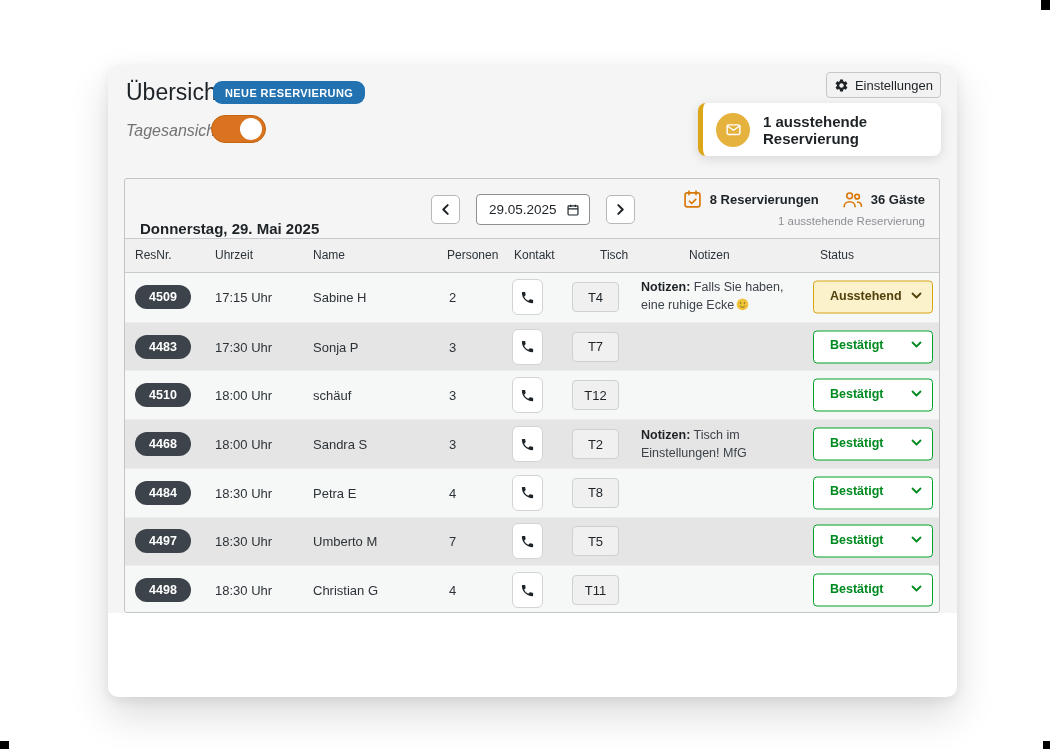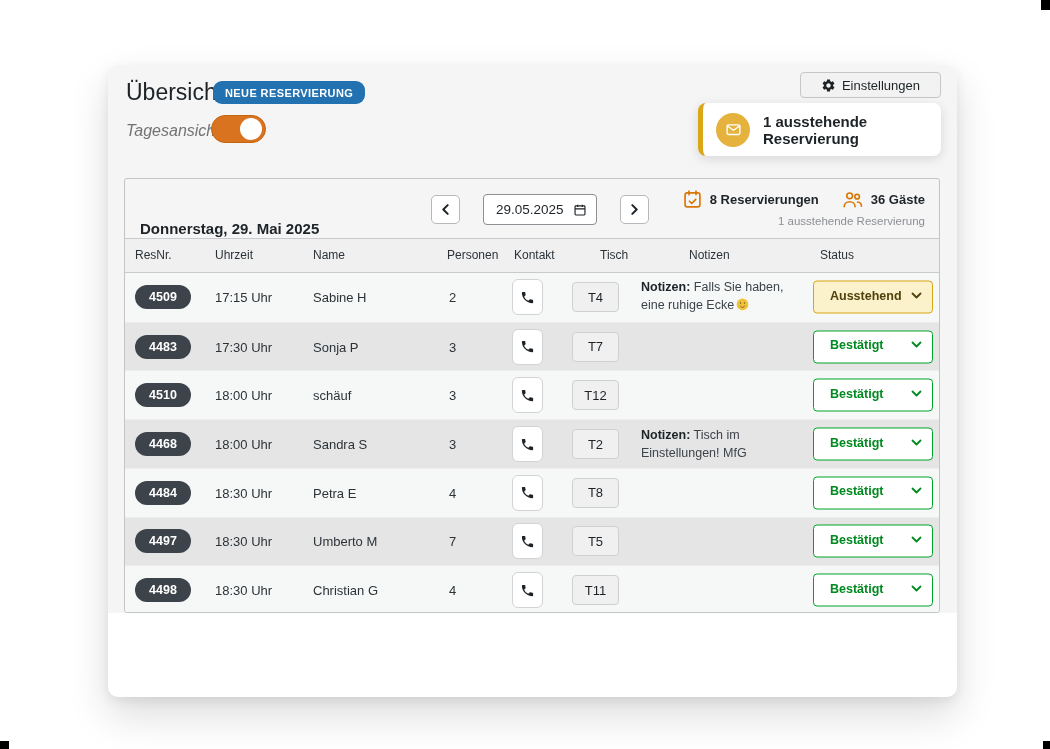--- a/index.html
+++ b/index.html
@@ -13,31 +13,31 @@
   .card { position:absolute; left:108px; top:65px; width:849px; height:632px; background:#ffffff; border-radius:10px; box-shadow:0 18px 40px rgba(0,0,0,.14), 0 4px 12px rgba(0,0,0,.07); }
   .card-gray { position:absolute; left:0; top:0; right:0; height:548px; background:#f5f5f6; border-radius:10px 10px 0 0; }
 
   
   .hdr { position:absolute; left:0; top:0; right:0; height:113px; }
   .page-title { position:absolute; left:18px; top:14px; font-size:23px; font-weight:400; color:#1d2327; }
   .btn-primary { position:absolute; left:105px; top:16px; height:23px; padding:0 12px; background:#2271b1; color:#fff; border:none; border-radius:9px; font-size:11px; font-weight:700; letter-spacing:.4px; cursor:pointer; font-family:inherit; }
   .dayview-label { position:absolute; left:18px; top:57px; font-size:16px; color:#737373;font-style:italic; }
   .toggle { position:absolute; left:103px; top:50px; width:55px; height:28px; background:#d9731f; border:1px solid #c4650f; border-radius:15px; cursor:pointer; }
   .toggle .knob { position:absolute; right:3px; top:2px; width:22px; height:22px; background:#fff; border-radius:50%; }
-  .btn-settings { position:absolute; right:16px; top:7px; height:26px; display:flex; align-items:center; gap:6px; padding:0 20px; background:#f2f2f2; border:1px solid #c6c6c8; border-radius:4px; font-size:13px; color:#1d2327; cursor:pointer; font-family:inherit; }
+  .btn-settings { position:absolute; right:16px; top:7px; height:26px; display:flex; align-items:center; gap:6px; padding:0 7px; background:#f2f2f2; border:1px solid #c6c6c8; border-radius:4px; font-size:13px; color:#1d2327; cursor:pointer; font-family:inherit; }
   .notification { position:absolute; right:16px; top:38px; width:243px; height:53px; background:#fff; border-left:5px solid #dba617; border-radius:8px; box-shadow:0 3px 12px rgba(0,0,0,.12); display:flex; align-items:center; padding-left:13px; z-index:5; }
   .notif-circle { width:34px; height:34px; border-radius:50%; background:#e6b23e; display:flex; align-items:center; justify-content:center; flex:0 0 34px; }
   .notif-text { font-size:15px; font-weight:700; color:#1d2327; margin-left:13px; }
 
   
   .table-box { position:absolute; left:16px; top:113px; width:816px; height:435px; border:1px solid #c3c4c7; border-radius:3px; background:transparent; overflow:hidden; }
 
   .date-band { position:relative; height:59px; }
   .date-heading { position:absolute; left:15px; top:21px; font-size:15px; font-weight:700; color:#1d2327;margin-top:20px; }
-  .date-nav { position:absolute; left:306px; top:15px; display:flex; align-items:center; gap:23px; }
+  .date-nav { position:absolute; left:306px; top:15px; display:flex; align-items:center; gap:16px; }
   .nav-btn { width:29px; height:29px; background:#fff; border:1px solid #b5b8bc; border-radius:5px; display:flex; align-items:center; justify-content:center; cursor:pointer; }
   .date-input { width:114px; height:31px; background:#fff; border:1px solid #8c8f94; border-radius:4px; display:flex; align-items:center; justify-content:space-between; padding:0 9px 0 12px; font-size:13.5px; color:#1d2327; cursor:pointer; }
   .stats { position:absolute; right:14px; top:9px; display:flex; align-items:center; gap:7px; font-size:13px; font-weight:700; color:#1d2327; }
   .stats .gap { width:8px; }
   .pending-note { position:absolute; right:14px; top:36px; font-size:11.5px; color:#8c8f94; }
 
   .thead { position:relative; height:35px; background:#f0f0f1; border-top:1px solid #c9cacd; border-bottom:1px solid #c9cacd; font-size:12px; color:#2c3338; }
   .thead span { position:absolute; top:9px; }
 
   .trow { position:relative; height:48.72px; background:#e5e5e5; border-top:1px solid #ededed; }

